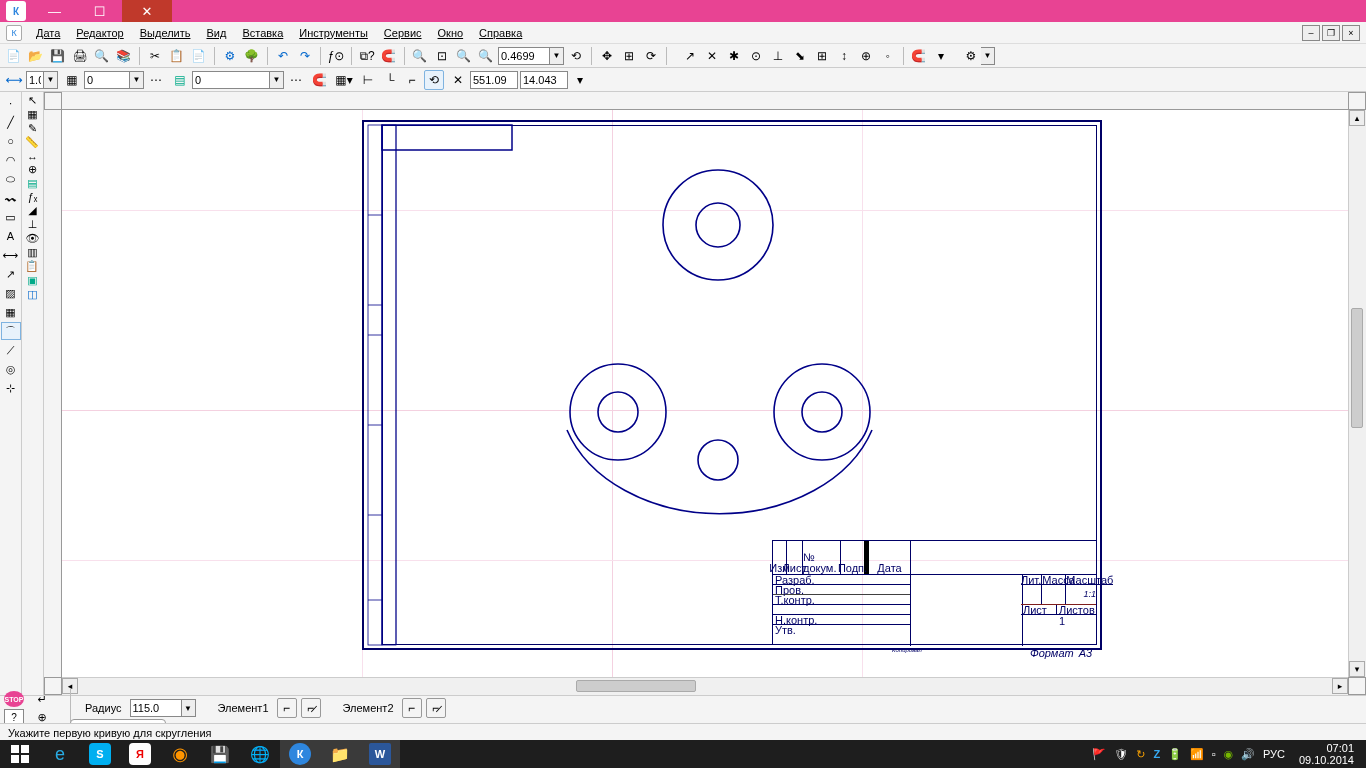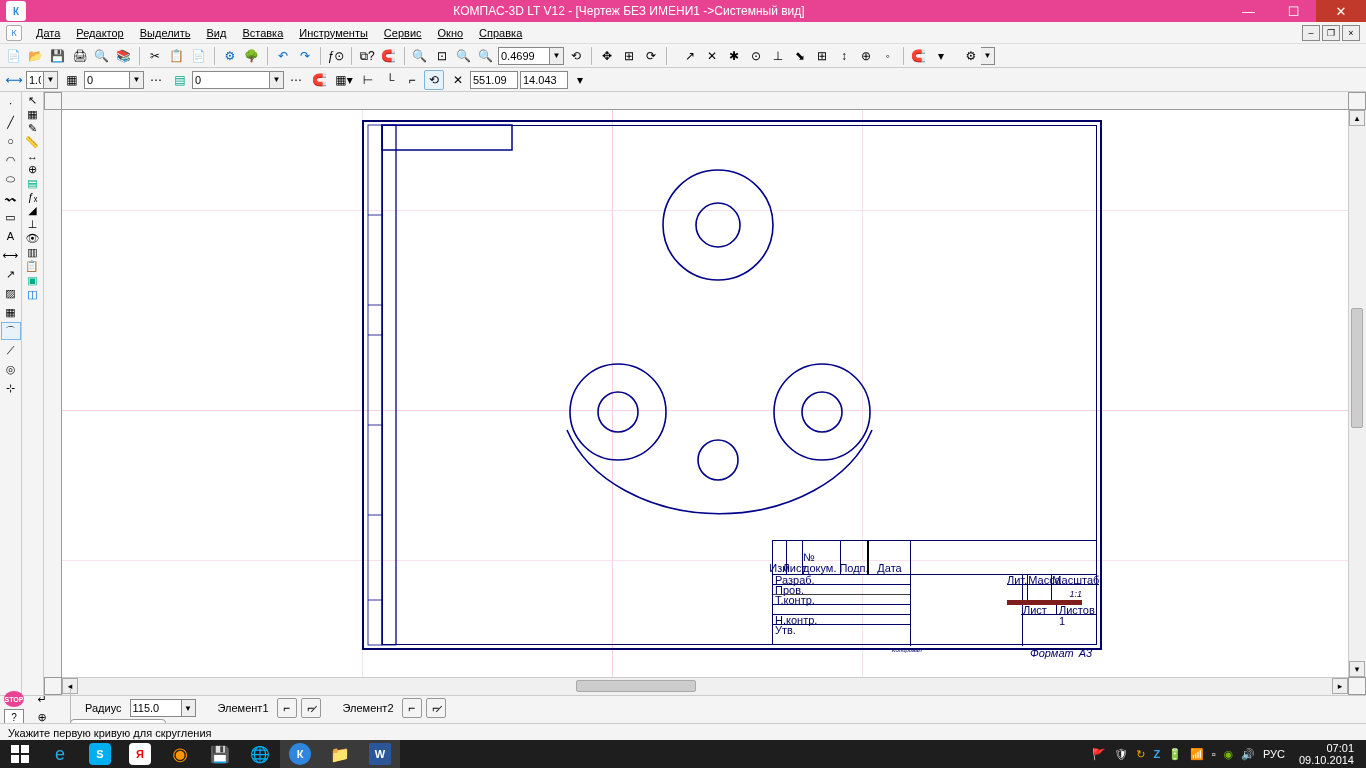--- a/index.html
+++ b/index.html
@@ -64,21 +64,20 @@
 .taskbar .tray { margin-left:auto; display:flex; align-items:center; color:#fff; padding:0 6px; gap:8px; font-size:10px; }
 .taskbar .clock { text-align:right; line-height:1.1; padding:0 6px; }
 
 svg { display:block; }
 </style>
 </head>
 <body>
 
 <div class="titlebar">
   <div class="app-icon">К</div>
-  <div class="title">КОМПАС-3D LT V12 - [Чертеж БЕЗ ИМЕНИ1 -&gt;Системный вид]</div>
   <div class="win-btns">
     <div class="win-btn">—</div>
     <div class="win-btn">☐</div>
     <div class="win-btn close">✕</div>
   </div>
 </div>
 
 <div class="menubar">
   <div class="file-icon">К</div>
   <div class="menu-item"><span class="u">Дата</span></div>
@@ -290,33 +289,33 @@
           <rect x="320" y="15" width="130" height="25" stroke-width="1.5"></rect>
         </g>
       </svg>
 
       <div style="position:absolute; left:710px; top:430px; width:325px; height:105px; border:1.5px solid #000066; font-size:6px; color:#000066; line-height:1;">
         <div style="position:absolute;left:0;top:0;width:138px;height:105px;border-right:1px solid #000066;">
            <div style="height:34px; border-bottom:1px solid #000066; display:flex;">
              <div style="width:14px;border-right:1px solid #000066;display:flex;align-items:flex-end;justify-content:center">Изм</div>
              <div style="width:16px;border-right:1px solid #000066;display:flex;align-items:flex-end;justify-content:center">Лист</div>
              <div style="width:38px;border-right:1px solid #000066;display:flex;align-items:flex-end;justify-content:center">№ докум.</div>
-             <div style="width:28px;border-right:2px solid #000000;display:flex;align-items:flex-end;justify-content:center">Подп.</div>
+             <div style="width:28px;border-right:5px solid #000000;display:flex;align-items:flex-end;justify-content:center">Подп.</div>
              <div style="flex:1;display:flex;align-items:flex-end;justify-content:center">Дата</div>
            </div>
            <div style="height:10px;border-bottom:1px solid #000066;padding-left:2px">Разраб.</div>
            <div style="height:10px;border-bottom:1px solid #404040;padding-left:2px">Пров.</div>
            <div style="height:10px;border-bottom:1px solid #000066;padding-left:2px">Т.контр.</div>
            <div style="height:10px;border-bottom:1px solid #000066;padding-left:2px"></div>
            <div style="height:10px;border-bottom:1px solid #000066;padding-left:2px">Н.контр.</div>
            <div style="height:10px;padding-left:2px">Утв.</div>
         </div>
         <div style="position:absolute;left:138px;top:0;right:0;height:34px;border-bottom:1px solid #000066;"></div>
         <div style="position:absolute;left:138px;top:34px;width:112px;height:71px;border-right:1px solid #000066;"></div>
-        <div style="position:absolute;right:14px;top:34px;width:75px;height:30px;border-bottom:5px solid #7f1d1d;display:flex;">
+        <div style="position:absolute;right:0;top:34px;width:75px;height:30px;border-bottom:1px solid #7f1d1d;display:flex;">
            <div style="width:24px;border-right:1px solid #000066;">
              <div style="height:10px;border-bottom:1px solid #000066;text-align:center">Лит.</div>
            </div>
            <div style="width:24px;border-right:1px solid #000066;">
              <div style="height:10px;border-bottom:1px solid #000066;text-align:center">Масса</div>
            </div>
            <div style="flex:1">
              <div style="height:10px;border-bottom:1px solid #000066;text-align:center">Масштаб</div>
              <div style="height:18px;display:flex;align-items:center;justify-content:center;font-style:italic;font-size:9px">1:1</div>
            </div>

